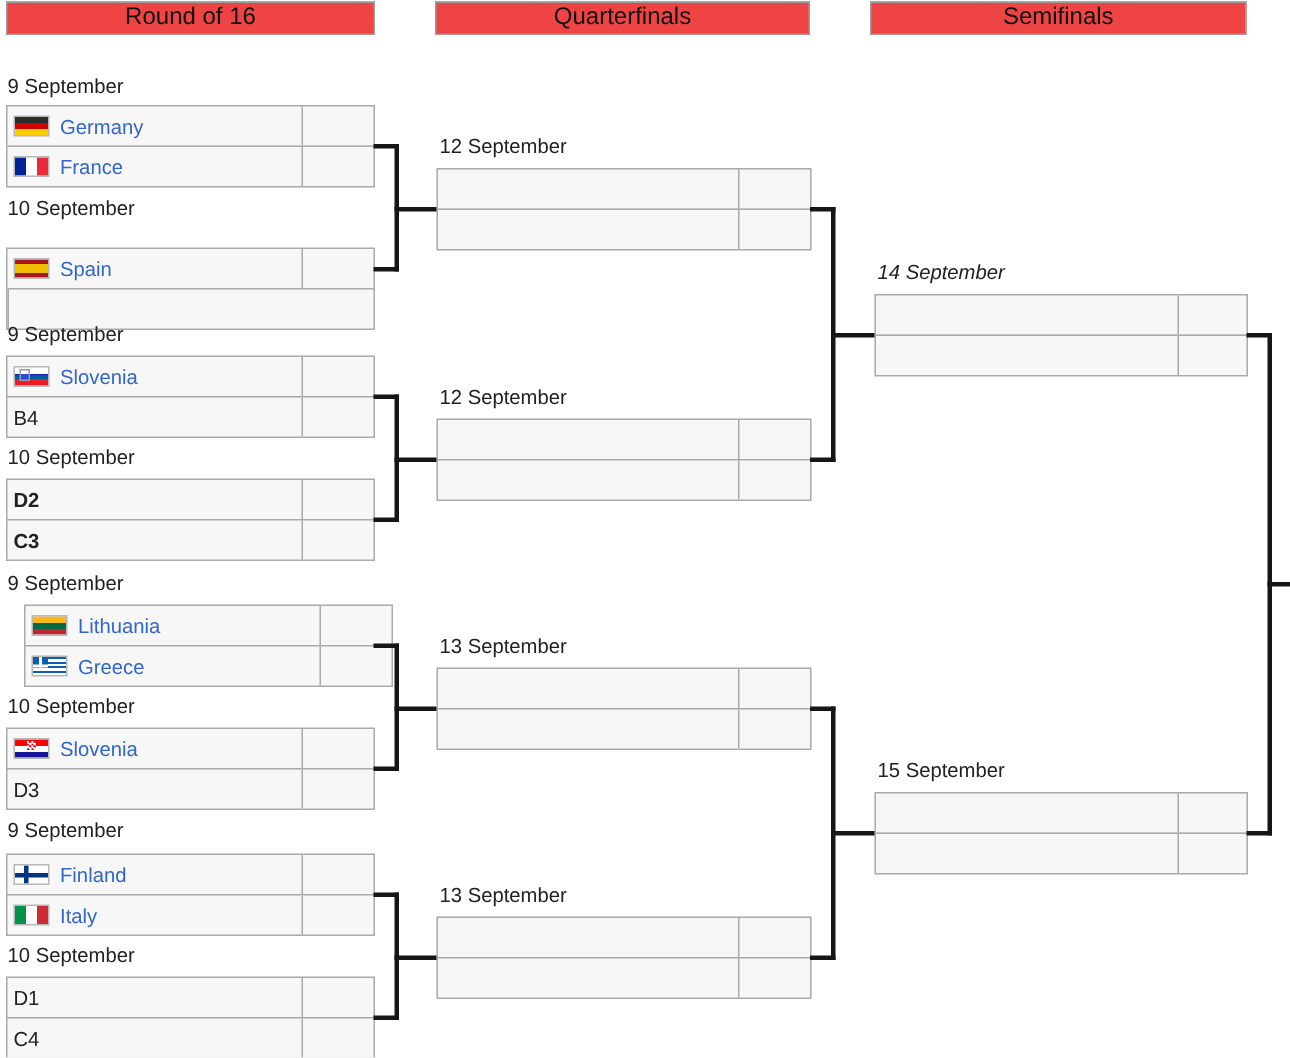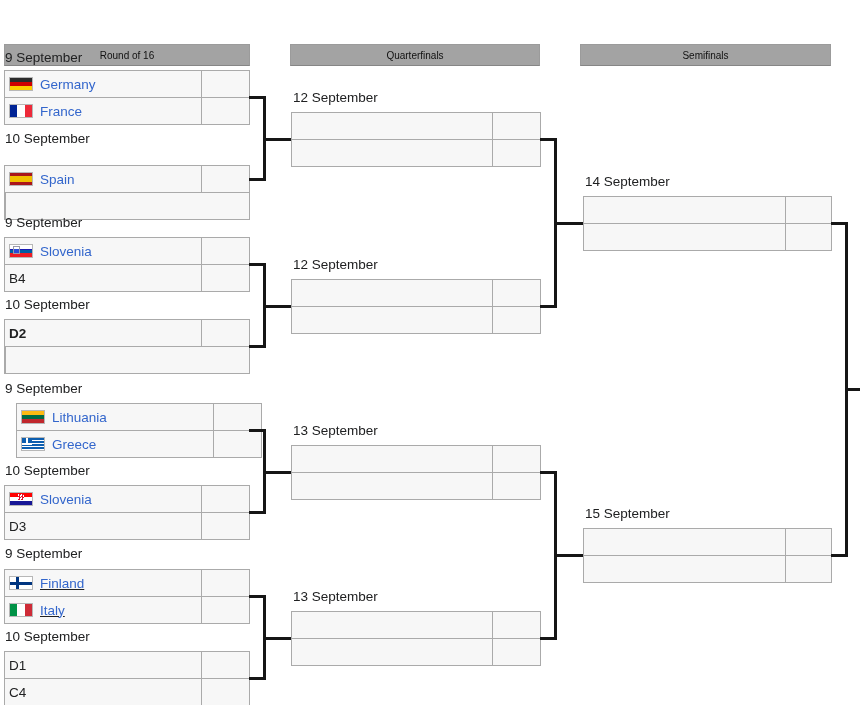--- a/index.html
+++ b/index.html
@@ -1,20 +1,20 @@
 <!DOCTYPE html>
 <html><head>
 <meta charset="utf-8">
 <style>
   html,body{margin:0;padding:0;background:#fff;font-family:"Liberation Sans","DejaVu Sans",sans-serif;color:#202122;}
   #bracket{position:relative;width:860px;height:705px;overflow:hidden;background:#fff;}
 
   .round-header{position:absolute;top:1px;height:22px;box-sizing:border-box;
-    border:1px solid #9b9b9b;border-bottom-color:#868686;background:#a3a3a3;
-    display:flex;align-items:center;justify-content:center;font-size:10px;color:#111;margin-top:43px;}
+    border:1px solid #9b9b9b;border-bottom-color:#868686;background:#ef4444;
+    display:flex;align-items:center;justify-content:center;font-size:16px;color:#111;}
 
   .date-label{position:absolute;font-size:13.5px;color:#202122;white-space:nowrap;}
 
   .match{position:absolute;border-radius:26px;}
   .trow{display:flex;height:28px;box-sizing:border-box;border:1px solid #aaa;background:#f7f7f7;}
   .trow + .trow{margin-top:-1px;}
   .cell{box-sizing:border-box;display:flex;align-items:center;}
   .cell.name{flex:1;padding-left:4px;overflow:hidden;white-space:nowrap;}
   .cell.score{border-left:1px solid #aaa;}
   .r16 .trow{width:246px;} .r16 .cell.score{width:48px;}
@@ -107,20 +107,23 @@
   </div>
   <div class="date-label" style="left:5px;top:297px;">10 September</div>
   <div class="match r16" style="left:4px;top:319px;font-weight:bold;">
     <div class="trow">
       <div class="cell name">
         <span class="ph">D2</span>
       </div>
       <div class="cell score"></div>
     </div>
     <div class="trow">
+      <div class="cell name">
+        <span class="ph">C3</span>
+      </div>
       <div class="cell score"></div>
     </div>
   </div>
 
   <div class="date-label" style="left:5px;top:381px;">9 September</div>
   <div class="match r16" style="left:4px;top:403px;padding-left:12px;">
     <div class="trow">
       <div class="cell name">
         <span class="flag" data-flag="lt"></span>
         <a href="#" class="tlink">Lithuania</a>
@@ -146,21 +149,21 @@
     </div>
     <div class="trow">
       <div class="cell name">
         <span class="ph">D3</span>
       </div>
       <div class="cell score"></div>
     </div>
   </div>
 
   <div class="date-label" style="left:5px;top:546px;">9 September</div>
-  <div class="match r16" style="left:4px;top:569px;text-decoration:underline;">
+  <div class="match r16" style="left:4px;top:569px;">
     <div class="trow">
       <div class="cell name">
         <span class="flag" data-flag="fi"></span>
         <a href="#" class="tlink">Finland</a>
       </div>
       <div class="cell score"></div>
     </div>
     <div class="trow">
       <div class="cell name">
         <span class="flag" data-flag="it"></span>
@@ -226,21 +229,21 @@
     <div class="trow">
       <div class="cell name"></div>
       <div class="cell score"></div>
     </div>
     <div class="trow">
       <div class="cell name"></div>
       <div class="cell score"></div>
     </div>
   </div>
 
-  <div class="date-label" style="left:585px;top:174px;">14 September</div>
+  <div class="date-label" style="left:585px;top:174px;font-style:italic;">14 September</div>
   <div class="match sf" style="left:583px;top:196px;">
     <div class="trow">
       <div class="cell name"></div>
       <div class="cell score"></div>
     </div>
     <div class="trow">
       <div class="cell name"></div>
       <div class="cell score"></div>
     </div>
   </div>

